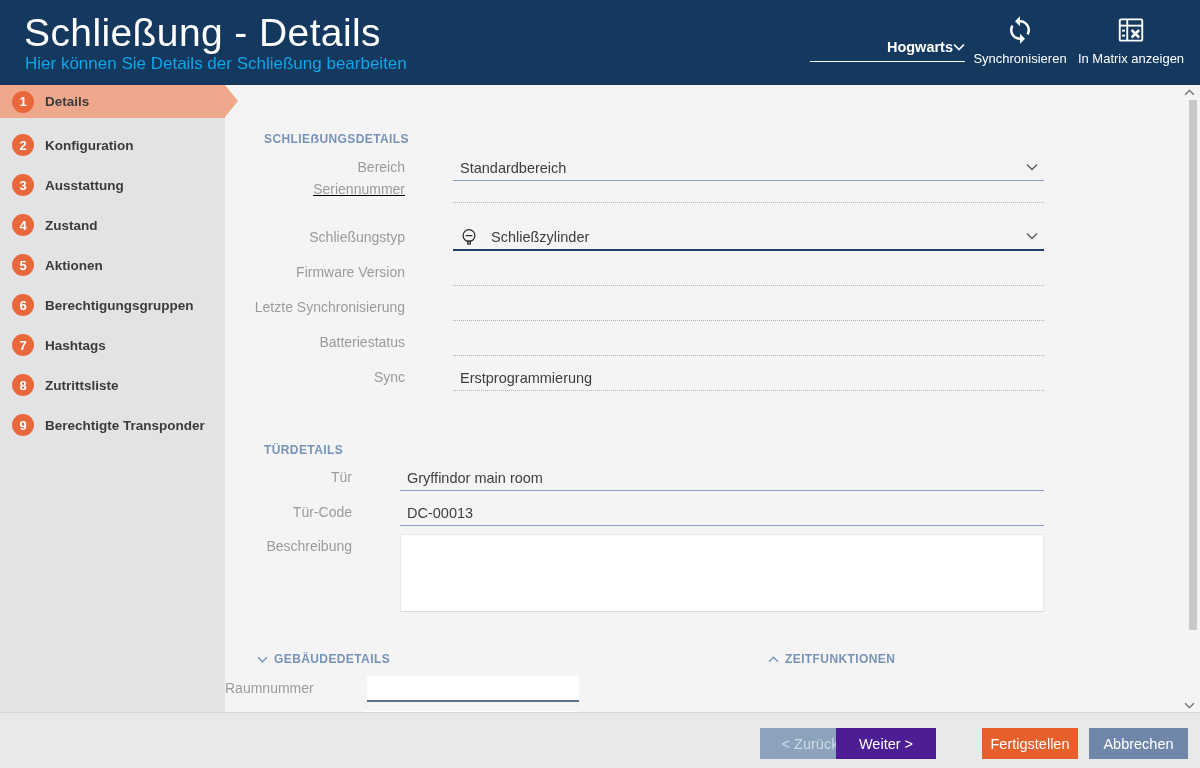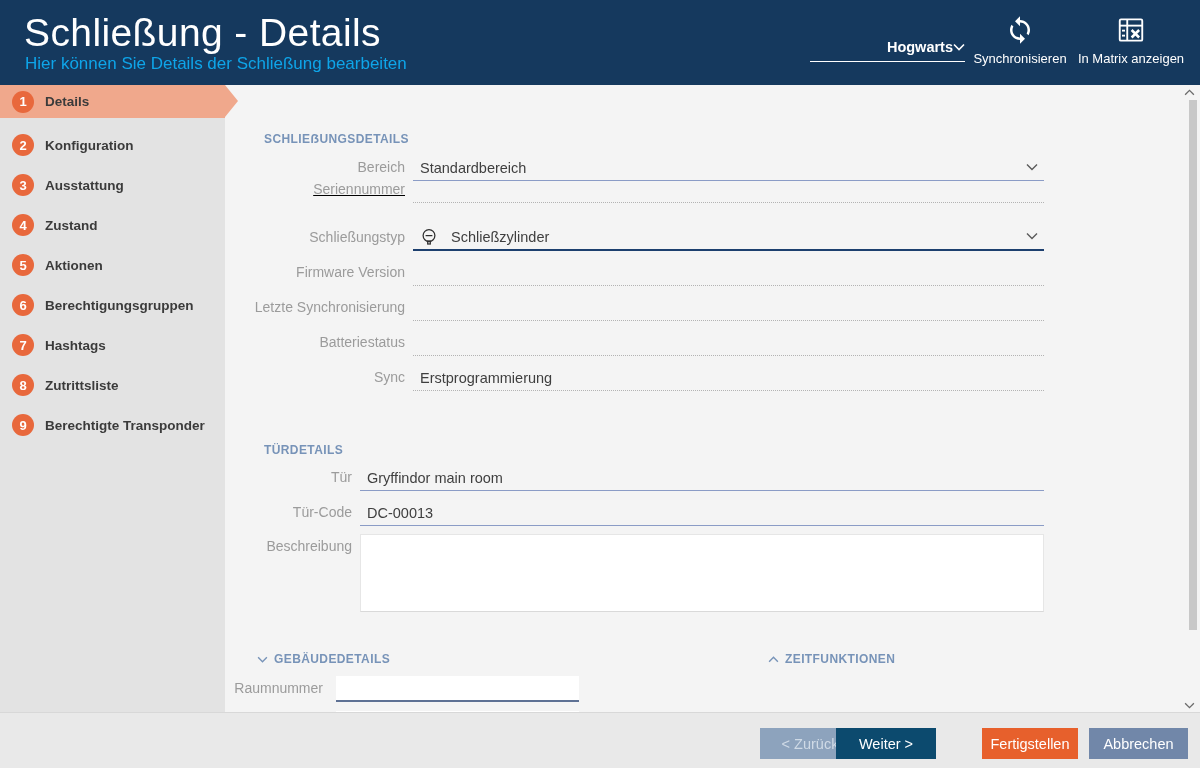--- a/index.html
+++ b/index.html
@@ -30,21 +30,21 @@
   .badge { width:22px; height:22px; border-radius:50%; background:#e8683c; color:#fff;
     font-size:13px; font-weight:700; display:flex; align-items:center; justify-content:center;
     margin-left:12px; flex:0 0 22px; }
   .nav-label { margin-left:11px; font-size:13.5px; font-weight:600; color:#3b3b3b; white-space:nowrap; }
 
   
   .content { position:absolute; left:225px; top:85px; width:874px; height:627px;
     background:#f4f4f4; overflow:hidden;margin-top:41px; }
   .sec-title { position:absolute; font-size:12px; font-weight:700; color:#7793b8;
     letter-spacing:.4px; display:flex; align-items:center; gap:6px; }
-  .frow { position:absolute; left:0; right:55px; height:30px; display:flex; align-items:flex-end; }
+  .frow { position:absolute; left:0; right:55px; height:30px; display:flex; align-items:flex-end;gap:40px; }
   .flabel { font-size:14px; color:#9b9b9b; text-align:right; padding-bottom:6px; white-space:nowrap; }
   .w1 { width:180px; } .w2 { width:127px; }
   .fctrl { flex:1; margin-left:8px; height:28px; display:flex; align-items:flex-end;
     padding:0 4px 4px 7px; position:relative; }
   .fctrl .fvalue { font-size:14.5px; color:#3f3f3f; white-space:nowrap; }
   .u-solid { border-bottom:1px solid #8b9cc6; }
   .u-focus { border-bottom:2px solid #1c3f6e; }
   .u-dot { border-bottom:1px dotted #b3b3b3; }
   .chev { position:absolute; right:6px; bottom:9px; }
   .cyl { margin-right:13px; margin-bottom:-1px; }
@@ -61,21 +61,21 @@
     align-items:center; justify-content:center; cursor:pointer; }
   .sb-thumb { position:absolute; left:1189px; top:100px; width:8px; height:530px;
     background:#c8c8c8; cursor:pointer; }
 
   
   .footer { position:absolute; left:0; top:712px; width:1200px; height:56px;
     background:#e9e9e9; border-top:1px solid #d8d8d8;text-decoration:underline; }
   .fbtn { position:absolute; top:15px; height:31px; border:none; color:#fff;
     font-size:14.5px; font-family:"Liberation Sans", sans-serif; cursor:pointer; }
   .b-back { left:760px; width:100px; background:#8da3bd; color:#cfdae6; }
-  .b-next { left:836px; width:100px; background:#0c4a6e; }
+  .b-next { left:836px; width:100px; background:#4c1d95; }
   .b-finish { left:982px; width:96px; background:#e7602c; }
   .b-cancel { left:1089px; width:99px; background:#7187a9; }
 </style>
 </head>
 <body>
 
 <div class="header">
   <div class="hdr-title">Schließung - Details</div>
   <div class="hdr-sub">Hier können Sie Details der Schließung bearbeiten</div>
 

